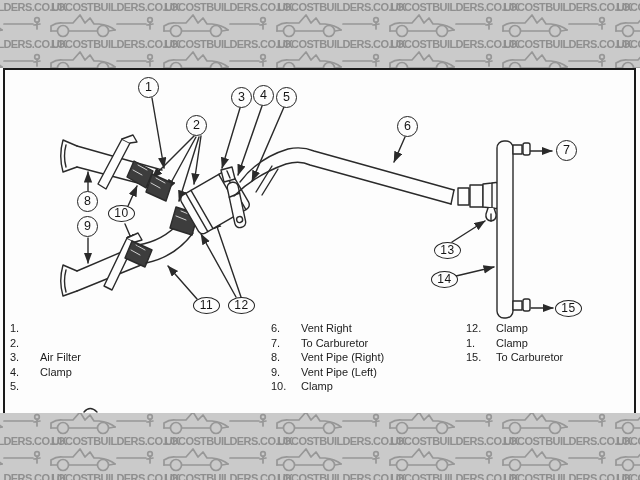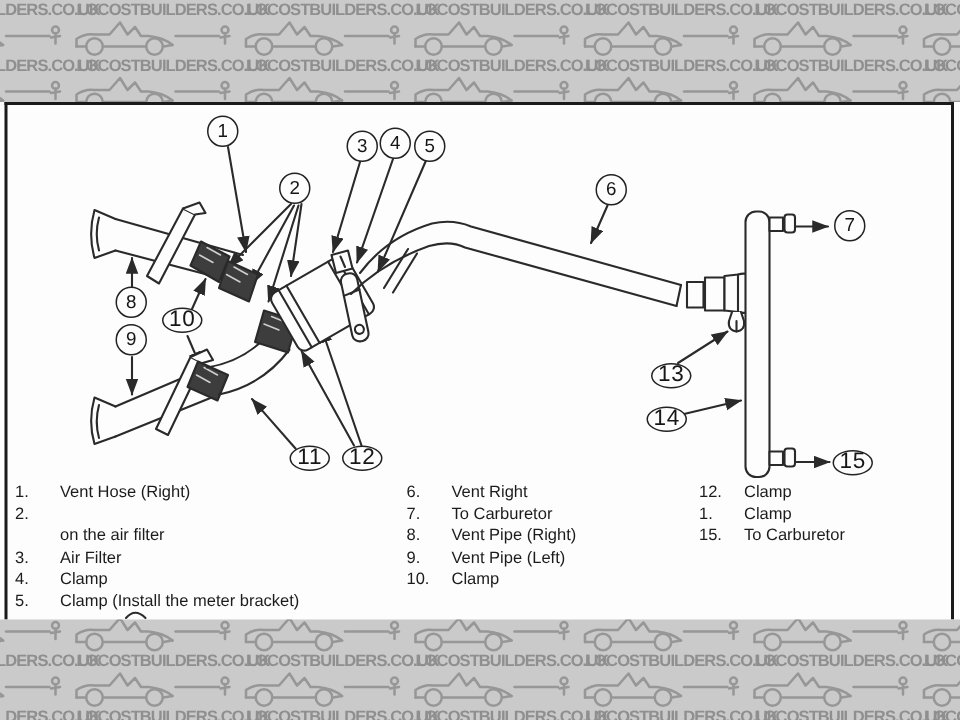--- a/index.html
+++ b/index.html
@@ -27,21 +27,21 @@
     background:#fdfdfd;
   }
   .diagram-svg{position:absolute;left:0;top:0;width:640px;height:480px;}
   
   .co{
     position:absolute;box-sizing:border-box;background:#fdfdfd;
     border:1.4px solid #222;border-radius:50%;
     width:21px;height:21px;line-height:18px;text-align:center;
     font-size:12.5px;color:#161616;
   }
-  .co.oval{width:27px;height:17px;line-height:14px;font-size:15px;letter-spacing:0.5px;}
+  .co.oval{width:27px;height:17px;line-height:14px;font-size:12px;letter-spacing:0.5px;}
   
   .legend-col{position:absolute;top:321px;color:#1c1c1c;font-size:11px;}
   .lrow{display:flex;line-height:14.5px;}
   .lnum{flex:0 0 30px;}
   .ltxt{white-space:nowrap;}
 </style>
 </head>
 <body>
 
 <div class="band band-top">
@@ -308,40 +308,34 @@
 <div class="co oval" style="left:108px;top:205px">10</div>
 <div class="co oval" style="left:193px;top:297px">11</div>
 <div class="co oval" style="left:228px;top:297px">12</div>
 <div class="co oval" style="left:434px;top:242px">13</div>
 <div class="co oval" style="left:431px;top:271px">14</div>
 <div class="co oval" style="left:555px;top:300px">15</div>
 
 <div class="legend-col" style="left:10px;width:255px">
   <div class="lrow">
       <span class="lnum">1.</span>
-      <span class="ltxt">Vent Hose (Right)</span>
     </div>
   <div class="lrow">
       <span class="lnum">2.</span>
-    </div>
-  <div class="lrow">
-      <span class="lnum"></span>
-      <span class="ltxt">on the air filter</span>
     </div>
   <div class="lrow">
       <span class="lnum">3.</span>
       <span class="ltxt">Air Filter</span>
     </div>
   <div class="lrow">
       <span class="lnum">4.</span>
       <span class="ltxt">Clamp</span>
     </div>
   <div class="lrow">
       <span class="lnum">5.</span>
-      <span class="ltxt">Clamp (Install the meter bracket)</span>
     </div>
 </div>
 <div class="legend-col" style="left:271px;width:180px">
   <div class="lrow">
       <span class="lnum">6.</span>
       <span class="ltxt">Vent Right</span>
     </div>
   <div class="lrow">
       <span class="lnum">7.</span>
       <span class="ltxt">To Carburetor</span>

